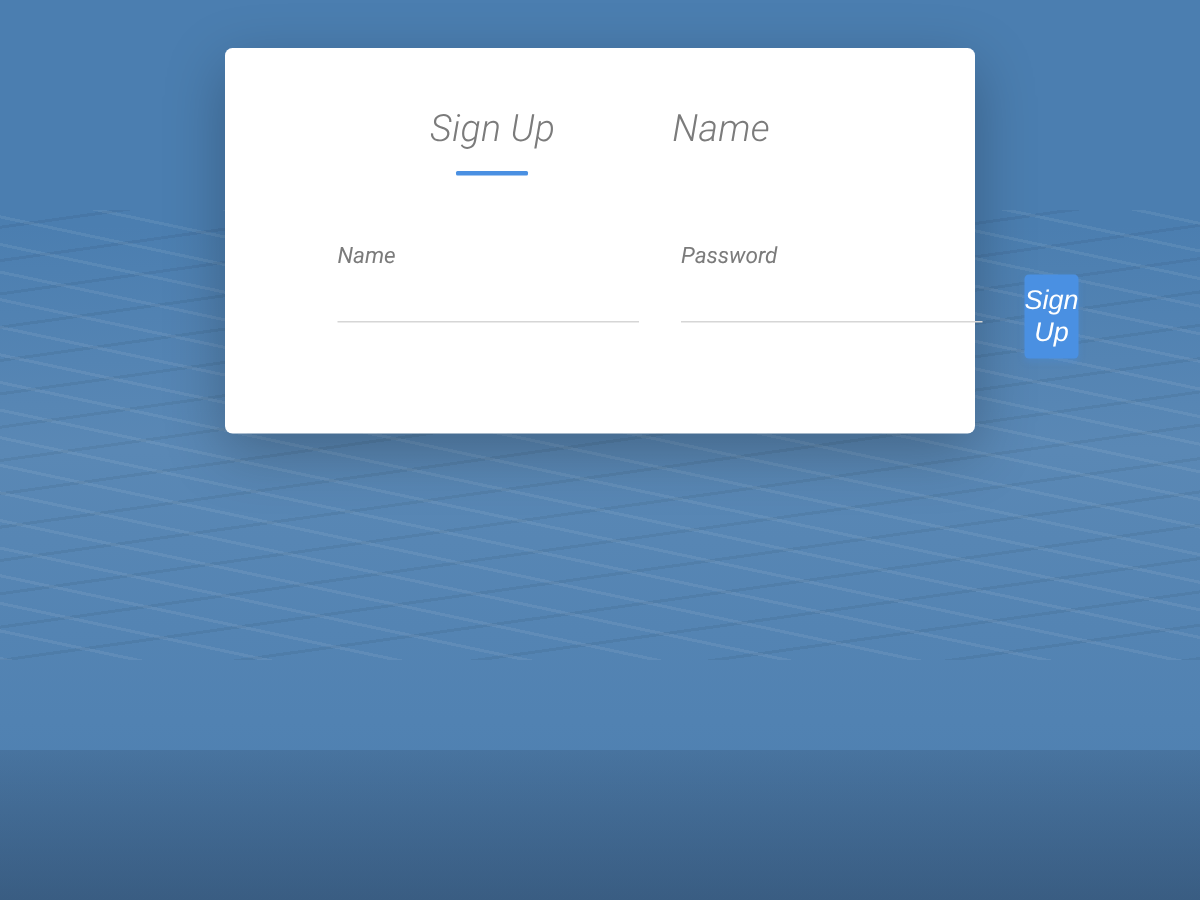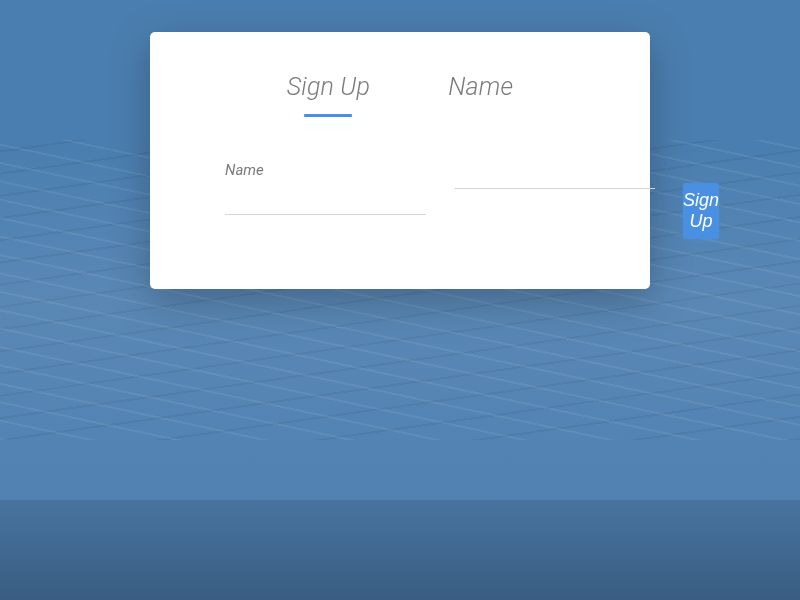--- a/index.html
+++ b/index.html
@@ -140,18 +140,19 @@
   </div>
 
   <div class="form">
     <div class="field">
       <label class="field-label">Name</label>
       <input class="field-input" type="text" value="" style="">
     </div>
 
 
     <div class="field">
+      <label class="field-label">Password</label>
       <input class="field-input" type="password" value="" style="">
     </div>
 
     <button class="submit-btn">Sign Up</button>
   </div>
 </div>
 
 </body></html>

